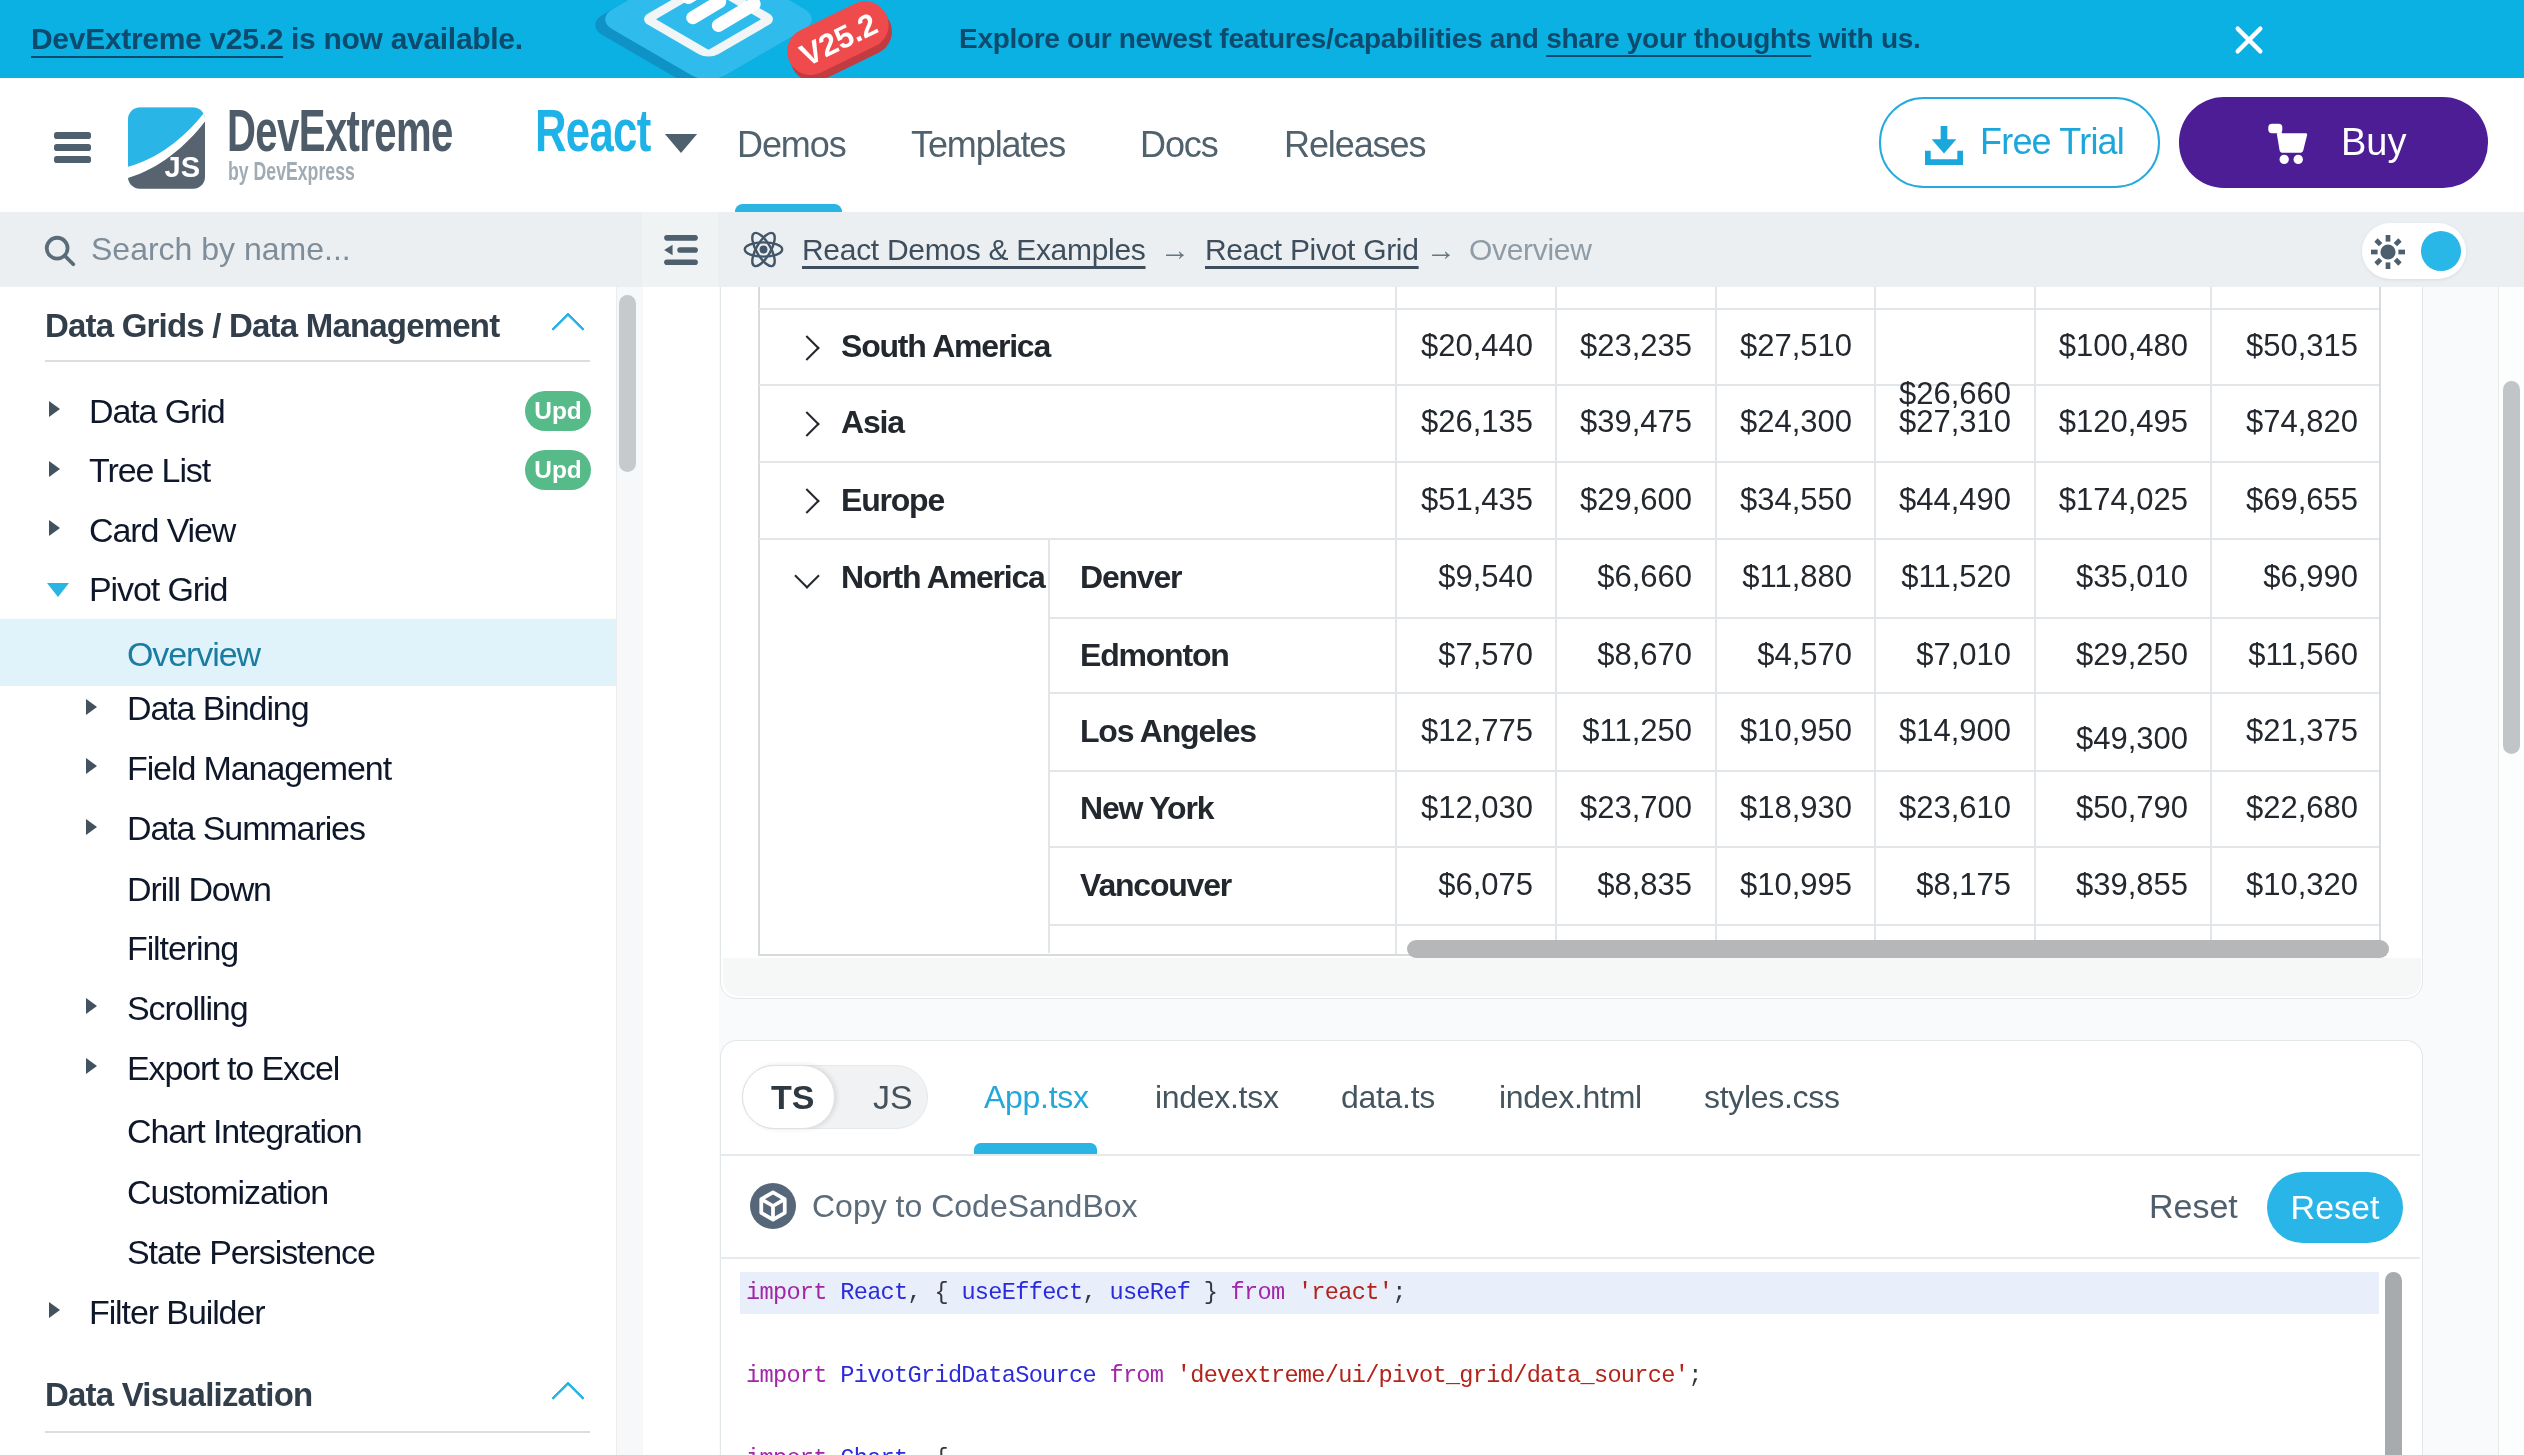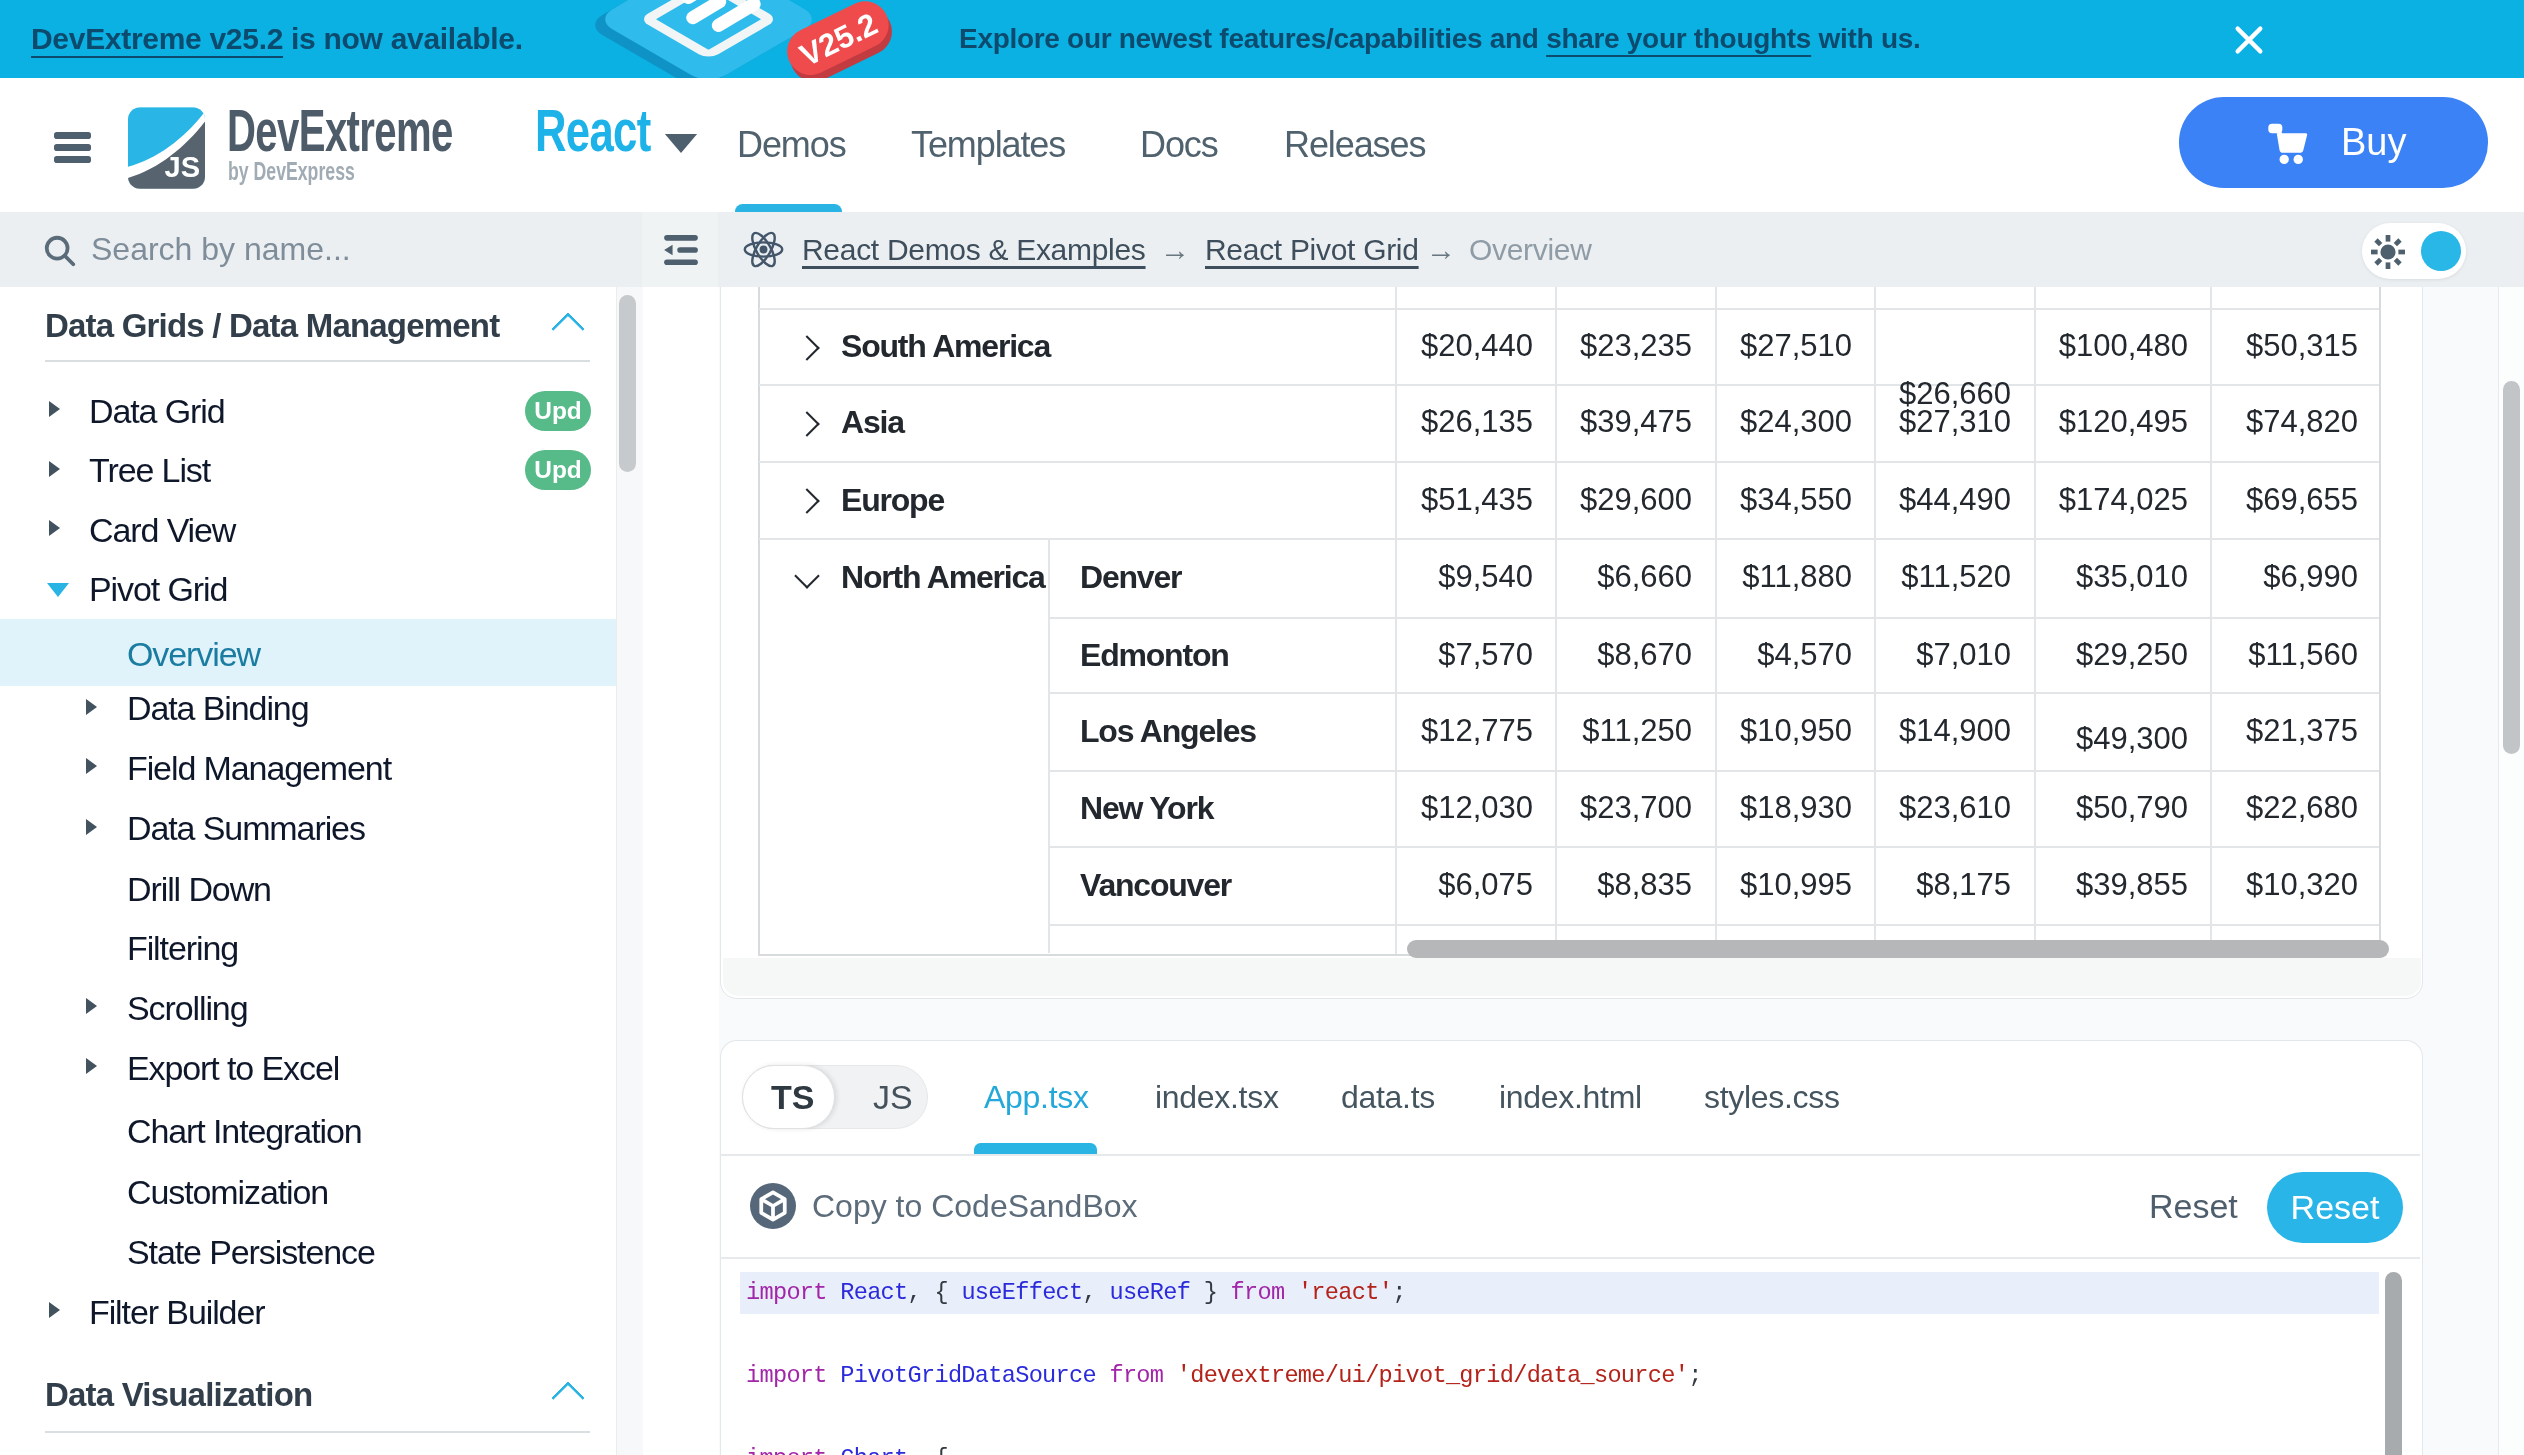--- a/index.html
+++ b/index.html
@@ -14,21 +14,21 @@
   #header{position:absolute;left:0;top:78px;width:2525px;height:133px;background:#fff;}
   .hbar{position:absolute;left:54px;width:37px;height:6.6px;border-radius:2.8px;background:#4e5f6d;}
   #logosq{position:absolute;left:128px;top:29px;}
   #logotext{position:absolute;left:227px;top:19px;font-weight:700;color:#4e5c6a;font-size:59px;transform:scaleX(0.68);transform-origin:0 0;letter-spacing:-0.9px;white-space:nowrap;}
   #logoreact{position:absolute;left:535px;top:19px;font-weight:700;color:#1db2e8;font-size:59px;transform:scaleX(0.74);transform-origin:0 0;letter-spacing:-0.9px;white-space:nowrap;}
   #bydx{position:absolute;left:228px;top:78px;font-weight:700;color:#a0abb4;font-size:26.4px;transform:scaleX(0.67);transform-origin:0 0;white-space:nowrap;}
   .navitem{position:absolute;top:0;height:133px;line-height:133px;font-size:36px;letter-spacing:-1.1px;color:#51626f;}
   #demosline{position:absolute;left:735px;top:126px;width:107px;height:7.6px;background:#29b4e4;border-radius:7.6px 7.6px 0 0;}
   #btn-trial{position:absolute;left:1879px;top:19px;width:281px;height:91px;border:2.8px solid #25aadd;border-radius:45px;box-sizing:border-box;color:#1ba7dc;font-size:38px;}
   #btn-trial span{position:absolute;left:99px;top:0;line-height:85px;white-space:nowrap;font-size:36px;letter-spacing:-0.8px;}
-  #btn-buy{position:absolute;left:2179px;top:19px;width:309px;height:91px;background:#3b82f6;border-radius:45px;color:#fff;font-size:38px;}
+  #btn-buy{position:absolute;left:2179px;top:19px;width:309px;height:91px;background:#4c1d95;border-radius:45px;color:#fff;font-size:38px;}
   #btn-buy span{position:absolute;left:162px;top:0;line-height:91px;font-size:38px;}
   
   #topbar{position:absolute;left:0;top:212px;width:2525px;height:75px;background:#ebeff1;z-index:5;}
   #gutter{position:absolute;left:642px;top:0;width:76px;height:75px;background:#f0f3f4;}
   #search-ph{position:absolute;left:91px;top:0;height:75px;line-height:75px;font-size:32px;color:#7e8d99;}
   .bc{position:absolute;top:0;height:75px;line-height:75px;font-size:30px;letter-spacing:-0.3px;color:#3e4e5c;}
   .bc u{text-underline-offset:5.7px;}
   #themepill{position:absolute;left:2362px;top:11.3px;width:104px;height:56px;background:#fff;border-radius:28px;box-shadow:0 0.9px 3.8px rgba(0,0,0,.08);}
   #themedot{position:absolute;left:59px;top:7.6px;width:40px;height:40px;border-radius:50%;background:#29b7e8;}
   
@@ -121,20 +121,28 @@
         <path d="M2 2 L19 22 L36 2 Z" fill="#4e5f6d"></path>
       </svg>
     <div class="navitem" style="left:737px;">Demos</div>
     <div class="navitem" style="left:911px;">Templates</div>
     <div class="navitem" style="left:1140px;">Docs</div>
     <div class="navitem" style="left:1284px;">Releases</div>
     <svg class="abs" style="left:1341px;top:183px;" width="24.5" height="14" viewBox="0 0 26 15">
         <path d="M1 1 L13 14 L25 1 Z" fill="#4e5f6d"></path>
       </svg>
     <div id="demosline"></div>
+    <div id="btn-trial">
+      <svg class="abs" style="left:44px;top:24.5px;" width="38" height="42" viewBox="0 0 40 44">
+        <rect x="16.5" y="2" width="7" height="16" fill="#1ba7dc"></rect>
+        <path d="M7 16 L33 16 L20 31 Z" fill="#1ba7dc"></path>
+        <path d="M3 28 L3 40 L37 40 L37 28" stroke="#1ba7dc" stroke-width="6" fill="none"></path>
+      </svg>
+      <span>Free Trial</span>
+    </div>
     <div id="btn-buy">
       <svg class="abs" style="left:87px;top:24.5px;" width="42" height="43" viewBox="0 0 44 46">
         <rect x="2" y="2" width="15" height="10" rx="4" fill="#fff"></rect>
         <path d="M10 5 L14 5 L17 13 L13 13 Z" fill="#fff"></path>
         <path d="M11 12 L42 12 Q44 12 43.5 14 L39.5 30 Q39 33 35.5 33 L17.5 33 Q14.5 33 14 30 Z" fill="#fff"></path>
         <circle cx="19" cy="40" r="5" fill="#fff"></circle>
           <circle cx="34" cy="40" r="5" fill="#fff"></circle>
       </svg>
       <span>Buy</span>
     </div>

